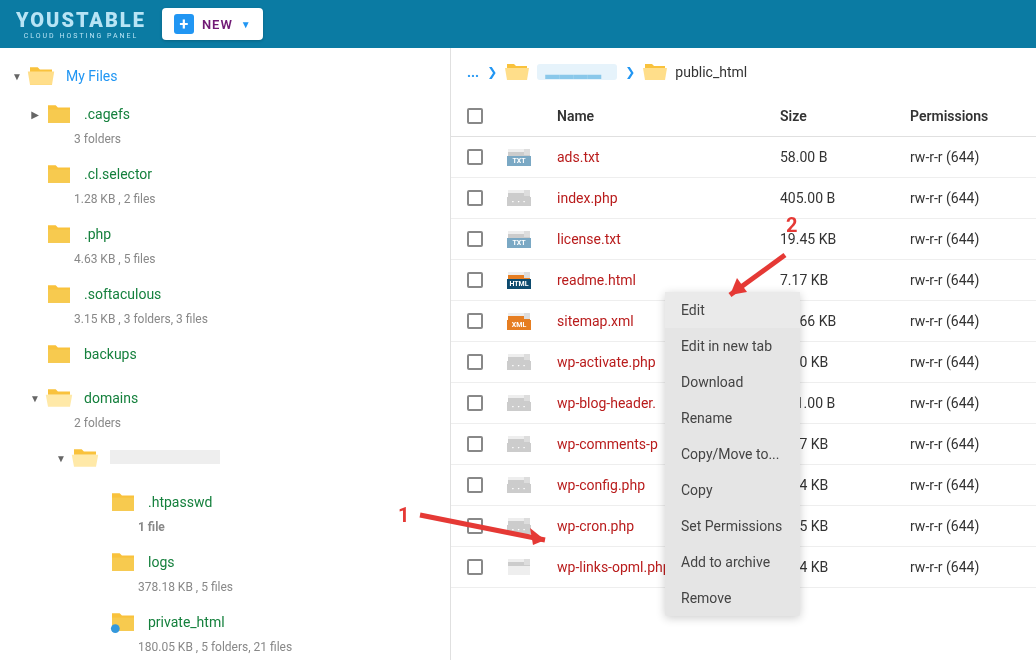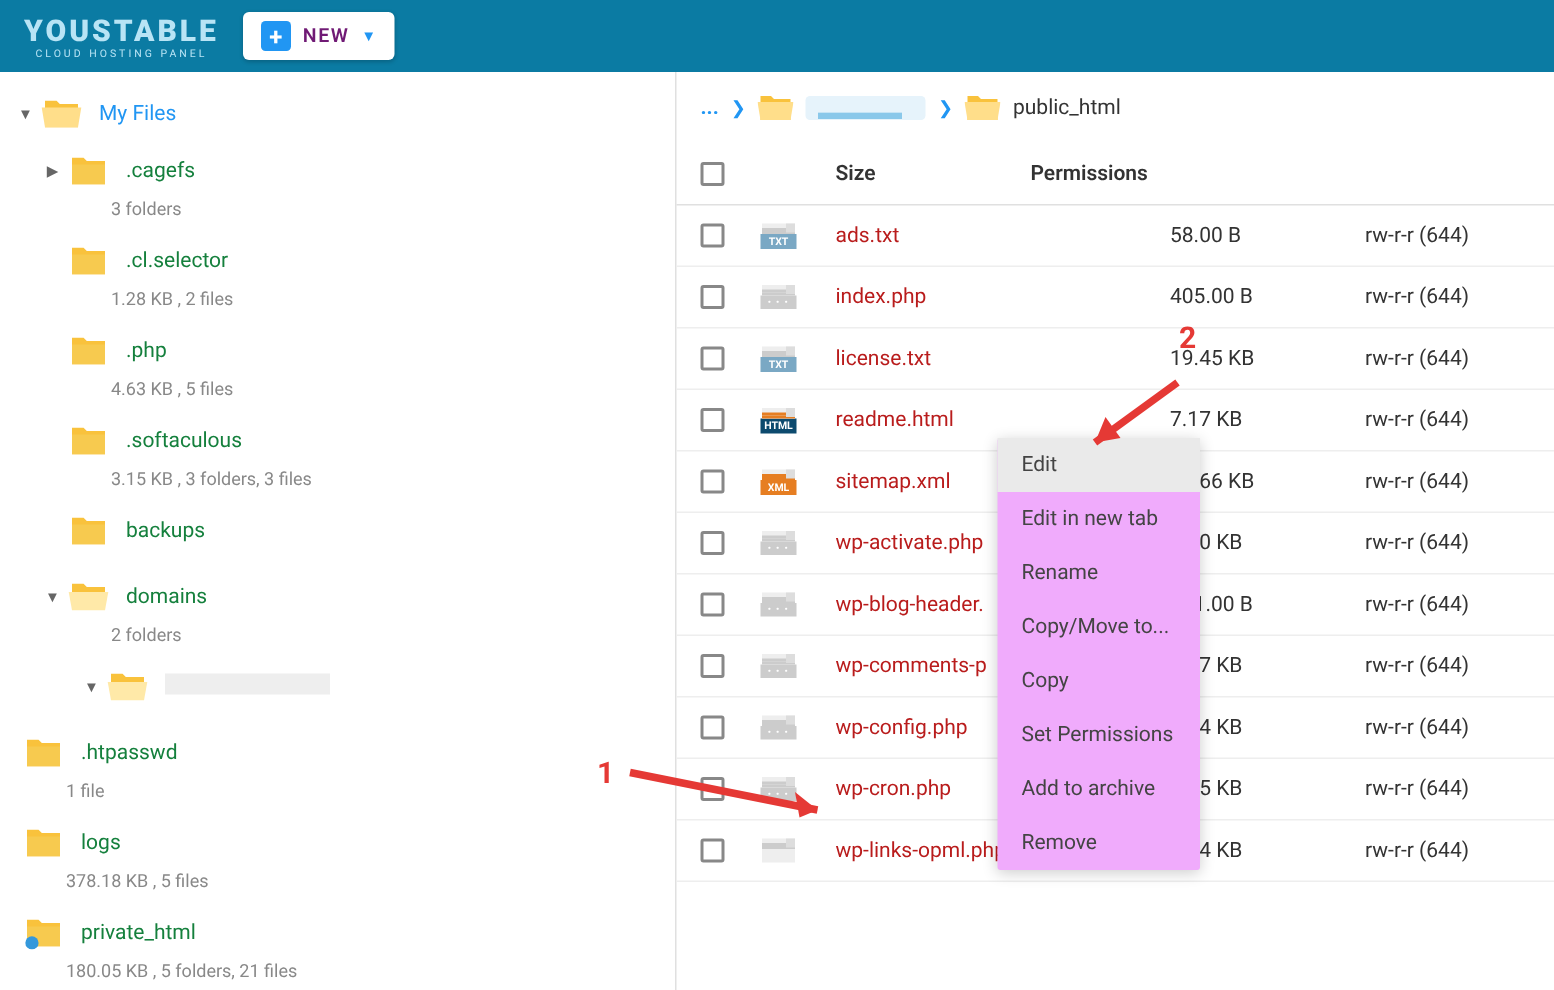--- a/index.html
+++ b/index.html
@@ -40,30 +40,30 @@
 .file-icon { width: 24px; height: 16px; display: flex; flex-direction: column; align-items: center; }
 .file-page { width: 22px; height: 20px; background: #eee; position: relative; }
 .file-page::before { content: ''; position: absolute; top: 0; right: 0; width: 6px; height: 6px; background: #ddd; }
 .file-badge { font-size: 7px; color: #fff; padding: 1px 2px; font-weight: bold; width: 24px; text-align: center; }
 .badge-txt { background: #7aa8c4; }
 .badge-html { background: #0c4a6e; }
 .badge-xml { background: #e67e22; }
 .badge-none { background: #ccc; }
 .file-lines { display:block; width:22px; height: 3px; margin-top:3px; border-top: 2px solid #e67e22; border-bottom: 2px solid #e67e22;}
 .file-lines.gray { border-top-color:#ccc; border-bottom-color:#ccc;}
-.context-menu { position: absolute; left: 665px; top: 292px; background: #f0abfc; box-shadow: 0 2px 10px rgba(0,0,0,0.2); border-radius: 2px; width: 135px; z-index: 100; }
+.context-menu { position: absolute; left: 665px; top: 292px; background: #e5e5e5; box-shadow: 0 2px 10px rgba(0,0,0,0.2); border-radius: 2px; width: 135px; z-index: 100; }
 .menu-item { padding: 10px 16px; color: #444; cursor: pointer; font-size: 14px; }
 .menu-item.hover { background: #eaeaea; }
 .arrow1 { position: absolute; left: 415px; top: 500px; z-index: 200; }
 .arrow2 { position: absolute; left: 715px; top: 250px; z-index: 200; }
 .anno-num { position: absolute; color: #e53935; font-size: 20px; font-weight: bold; z-index: 201; }
 .indent-0 { padding-left: 12px; }
 .indent-1 { padding-left: 30px; }
 .indent-2 { padding-left: 56px; }
-.indent-3 { }
+.indent-3 { padding-left: 94px; }
 .name-col-text { font-weight: 400; color:#b91c1c; }
 </style>
 </head>
 <body>
 
 <div class="header">
   <div class="logo">
     <div class="logo-main">YOUSTABLE</div>
     <div class="logo-sub">CLOUD HOSTING PANEL</div>
   </div>
@@ -180,21 +180,21 @@
           <div class="tree-item">
             <span class="tree-toggle"></span>
             <span class="folder-icon">
               <svg class="folder-svg" viewBox="0 0 24 20">
                 <path fill="#f9c23c" d="M2 2h7l2 2h11v14H2z"></path>
                 <path fill="#f7ca4f" d="M2 6h20v12H2z"></path>
               </svg>
             </span>
             <span class="tree-label">.htpasswd</span>
           </div>
-          <div class="tree-sub" style="padding-left: 44px;">1 file</div>
+          <div class="tree-sub" style="padding-left: 44px; font-weight: bold;">1 file</div>
         </div>
         <div class="tree-row indent-3">
           <div class="tree-item">
             <span class="tree-toggle"></span>
             <span class="folder-icon">
               <svg class="folder-svg" viewBox="0 0 24 20">
                 <path fill="#f9c23c" d="M2 2h7l2 2h11v14H2z"></path>
                 <path fill="#f7ca4f" d="M2 6h20v12H2z"></path>
               </svg>
             </span>
@@ -234,20 +234,21 @@
           <path fill="#ffde8a" d="M0 6h24l-2 12H2z"></path>
         </svg>
       <span class="crumb-text">public_html</span>
     </div>
 
     <div class="table-header">
       <div class="col-check">
           <div class="checkbox"></div>
         </div>
       <div class="col-icon"></div>
+      <div class="col-name">Name</div>
       <div class="col-size">Size</div>
       <div class="col-perm">Permissions</div>
     </div>
 
     <div id="file-rows">
         <div class="file-row">
           <div class="col-check">
             <div class="checkbox"></div>
           </div>
           <div class="col-icon">
@@ -422,20 +423,21 @@
           <div class="col-perm">rw-r-r (644)</div>
         </div>
       </div>
   </div>
 </div>
 
 <div class="context-menu">
   <div id="menu-items">
       <div class="menu-item hover">Edit</div>
       <div class="menu-item">Edit in new tab</div>
+      <div class="menu-item">Download</div>
       <div class="menu-item">Rename</div>
       <div class="menu-item">Copy/Move to...</div>
       <div class="menu-item">Copy</div>
       <div class="menu-item">Set Permissions</div>
       <div class="menu-item">Add to archive</div>
       <div class="menu-item">Remove</div>
     </div>
 </div>
 
 <div class="anno-num" style="left:398px; top:503px;">1</div>

